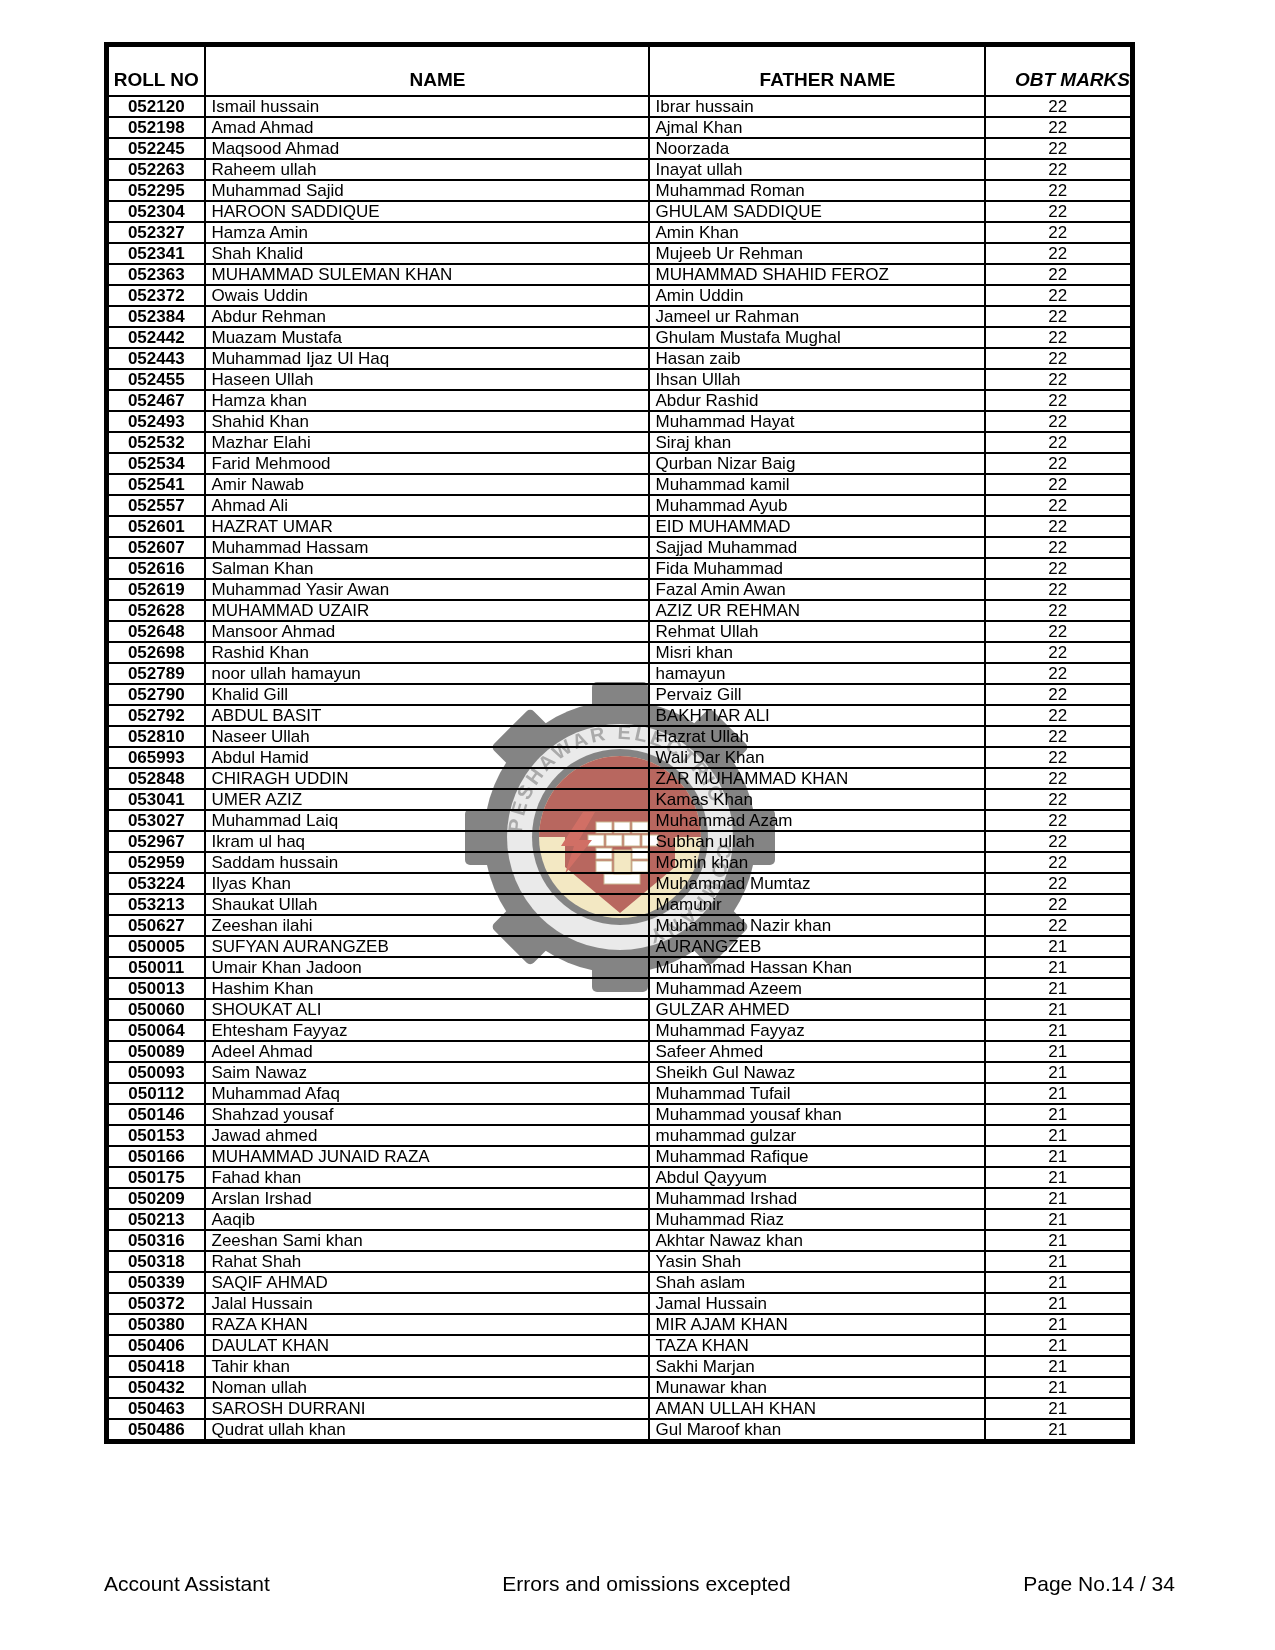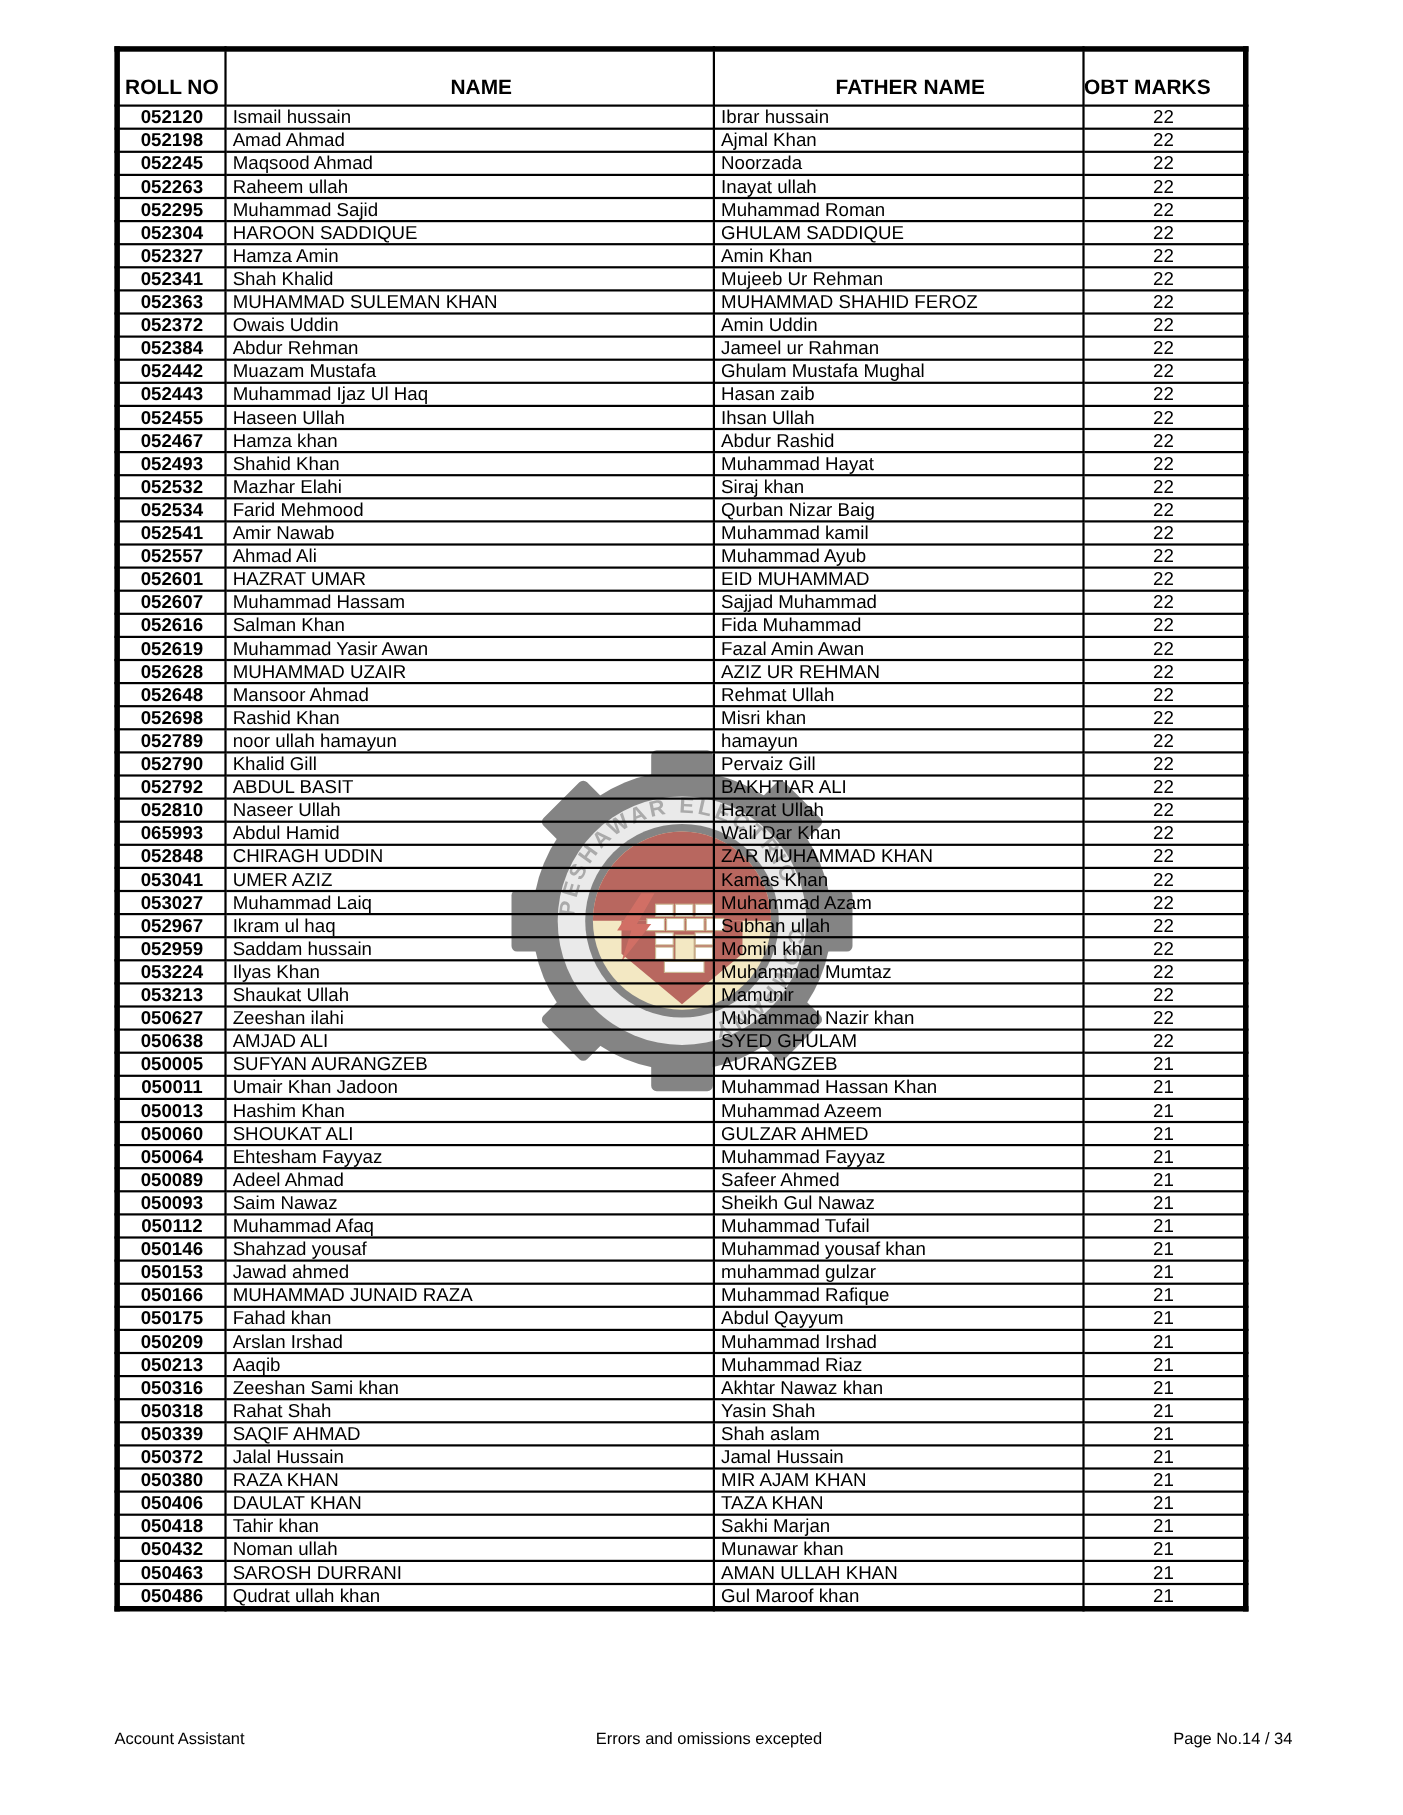--- a/index.html
+++ b/index.html
@@ -39,21 +39,21 @@
     height:44px;
     vertical-align:bottom;
     font-size:19px;
     font-weight:bold;
     padding:0 0 4px 0;
     border-bottom-width:3px;
     background:transparent;
   }
   thead th.col-roll{text-align:center;}
   thead th.col-name,thead th.col-father{text-align:center;padding-left:22px;}
-  thead th.col-marks{text-align:left;}
+  thead th.col-marks{text-align:right;font-style:italic;}
 
   tbody td{
     height:19px;
     line-height:19px;
     font-size:17px;
     padding:0;
     white-space:nowrap;
     overflow:hidden;
     border-top-width:3px;
     background:transparent;
@@ -62,21 +62,21 @@
   tbody td.col-name,tbody td.col-father{padding-left:6px;}
   tbody td.col-marks{text-align:center;}
 
   .footer{
     position:absolute;
     left:104px;
     top:1572px;
     width:1071px;
     display:flex;
     justify-content:space-between;
-    font-size:15px;
+    font-size:21px;
     z-index:1;
   }
 </style>
 </head>
 <body>
 
 <div class="page">
 
   <div class="watermark">
     <svg width="330" height="330" viewBox="0 0 330 330">
@@ -391,26 +391,20 @@
           <td class="col-father">Mamunir</td>
           <td class="col-marks">22</td>
         </tr>
         <tr>
           <td class="col-roll">050627</td>
           <td class="col-name">Zeeshan ilahi</td>
           <td class="col-father">Muhammad Nazir khan</td>
           <td class="col-marks">22</td>
         </tr>
         <tr>
-          <td class="col-roll">050638</td>
-          <td class="col-name">AMJAD ALI</td>
-          <td class="col-father">SYED GHULAM</td>
-          <td class="col-marks">22</td>
-        </tr>
-        <tr>
           <td class="col-roll">050005</td>
           <td class="col-name">SUFYAN AURANGZEB</td>
           <td class="col-father">AURANGZEB</td>
           <td class="col-marks">21</td>
         </tr>
         <tr>
           <td class="col-roll">050011</td>
           <td class="col-name">Umair Khan Jadoon</td>
           <td class="col-father">Muhammad Hassan Khan</td>
           <td class="col-marks">21</td>

